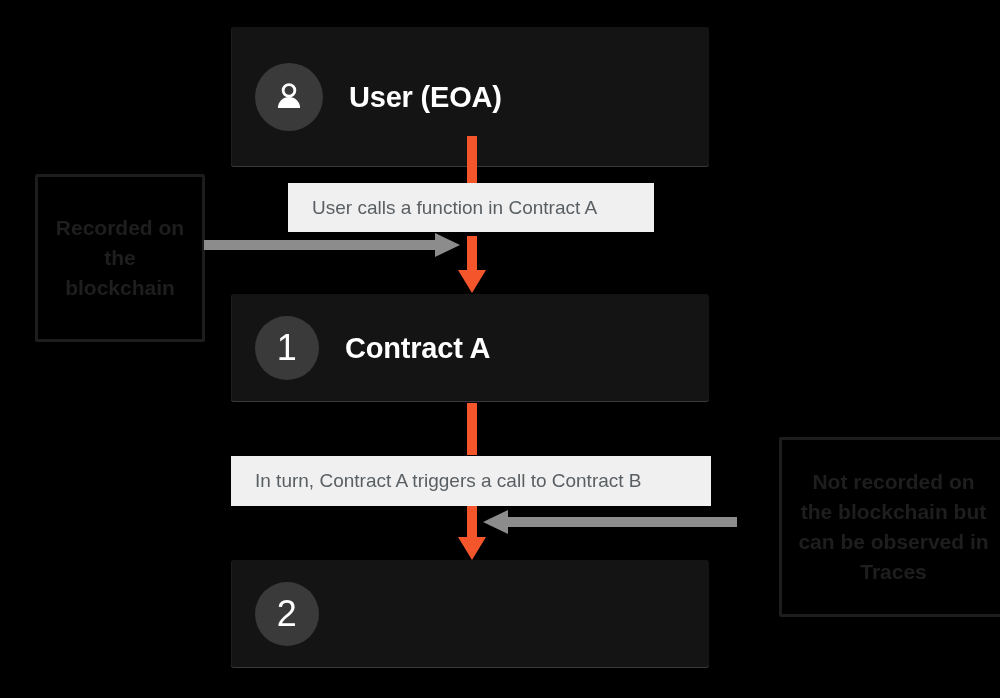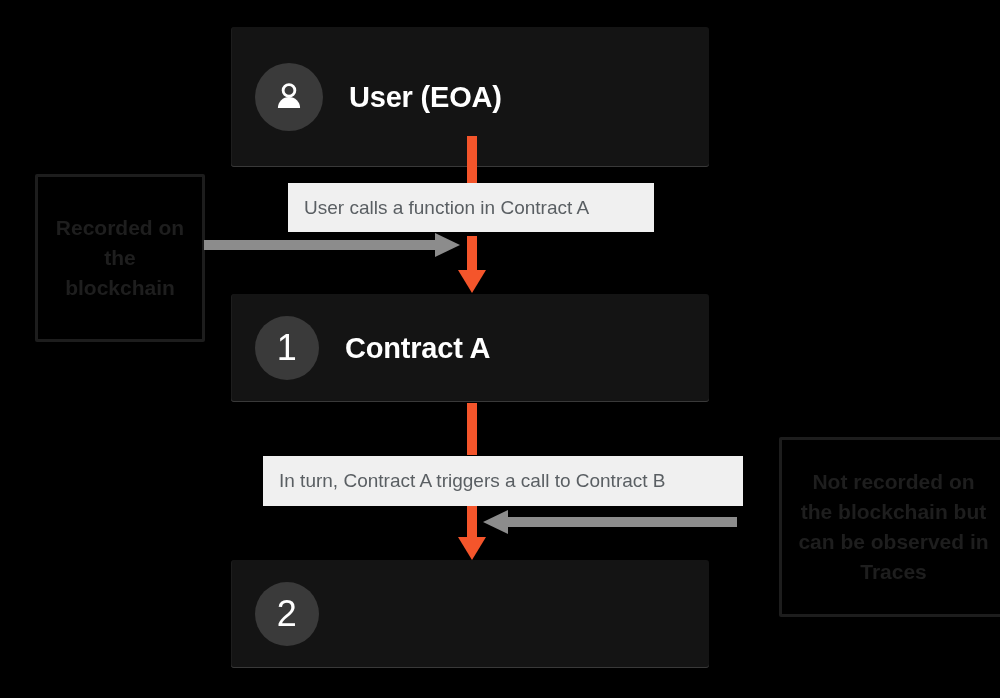--- a/index.html
+++ b/index.html
@@ -57,21 +57,21 @@
     letter-spacing: -0.2px;
     white-space: nowrap;
   }
 
   
   .caption-chip {
     position: absolute;
     background: #f0f0f0;
     display: flex;
     align-items: center;
-    padding: 0 16px;
+    padding: 0 24px;
     color: #5a5f63;
     font-size: 19px;
     white-space: nowrap;
   }
 
   
   .v-arrow {
     position: absolute;
   }
 
@@ -131,21 +131,21 @@
     </div>
     <div class="node-title">Contract A</div>
   </div>
 
   <svg class="v-arrow" style="left:456px; top:403px;" width="32" height="160" viewBox="0 0 32 160">
     <rect x="11" y="0" width="10" height="52" fill="#f4552b"></rect>
     <rect x="11" y="100" width="10" height="36" fill="#f4552b"></rect>
     <path d="M2 134 L30 134 L16 157 Z" fill="#f4552b"></path>
   </svg>
 
-  <div class="caption-chip" style="left:231px; top:456px; width:480px; height:50px;margin-left:32px;">
+  <div class="caption-chip" style="left:231px; top:456px; width:480px; height:50px;">
     <span>In turn, Contract A triggers a call to Contract B</span>
   </div>
 
   <div class="node-card" style="left:231px; top:560px; width:478px; height:108px;">
     <div class="node-badge">
       <span class="num">2</span>
     </div>
   </div>
 
   <div class="annot-box" style="left:35px; top:174px; width:170px; height:168px;">

